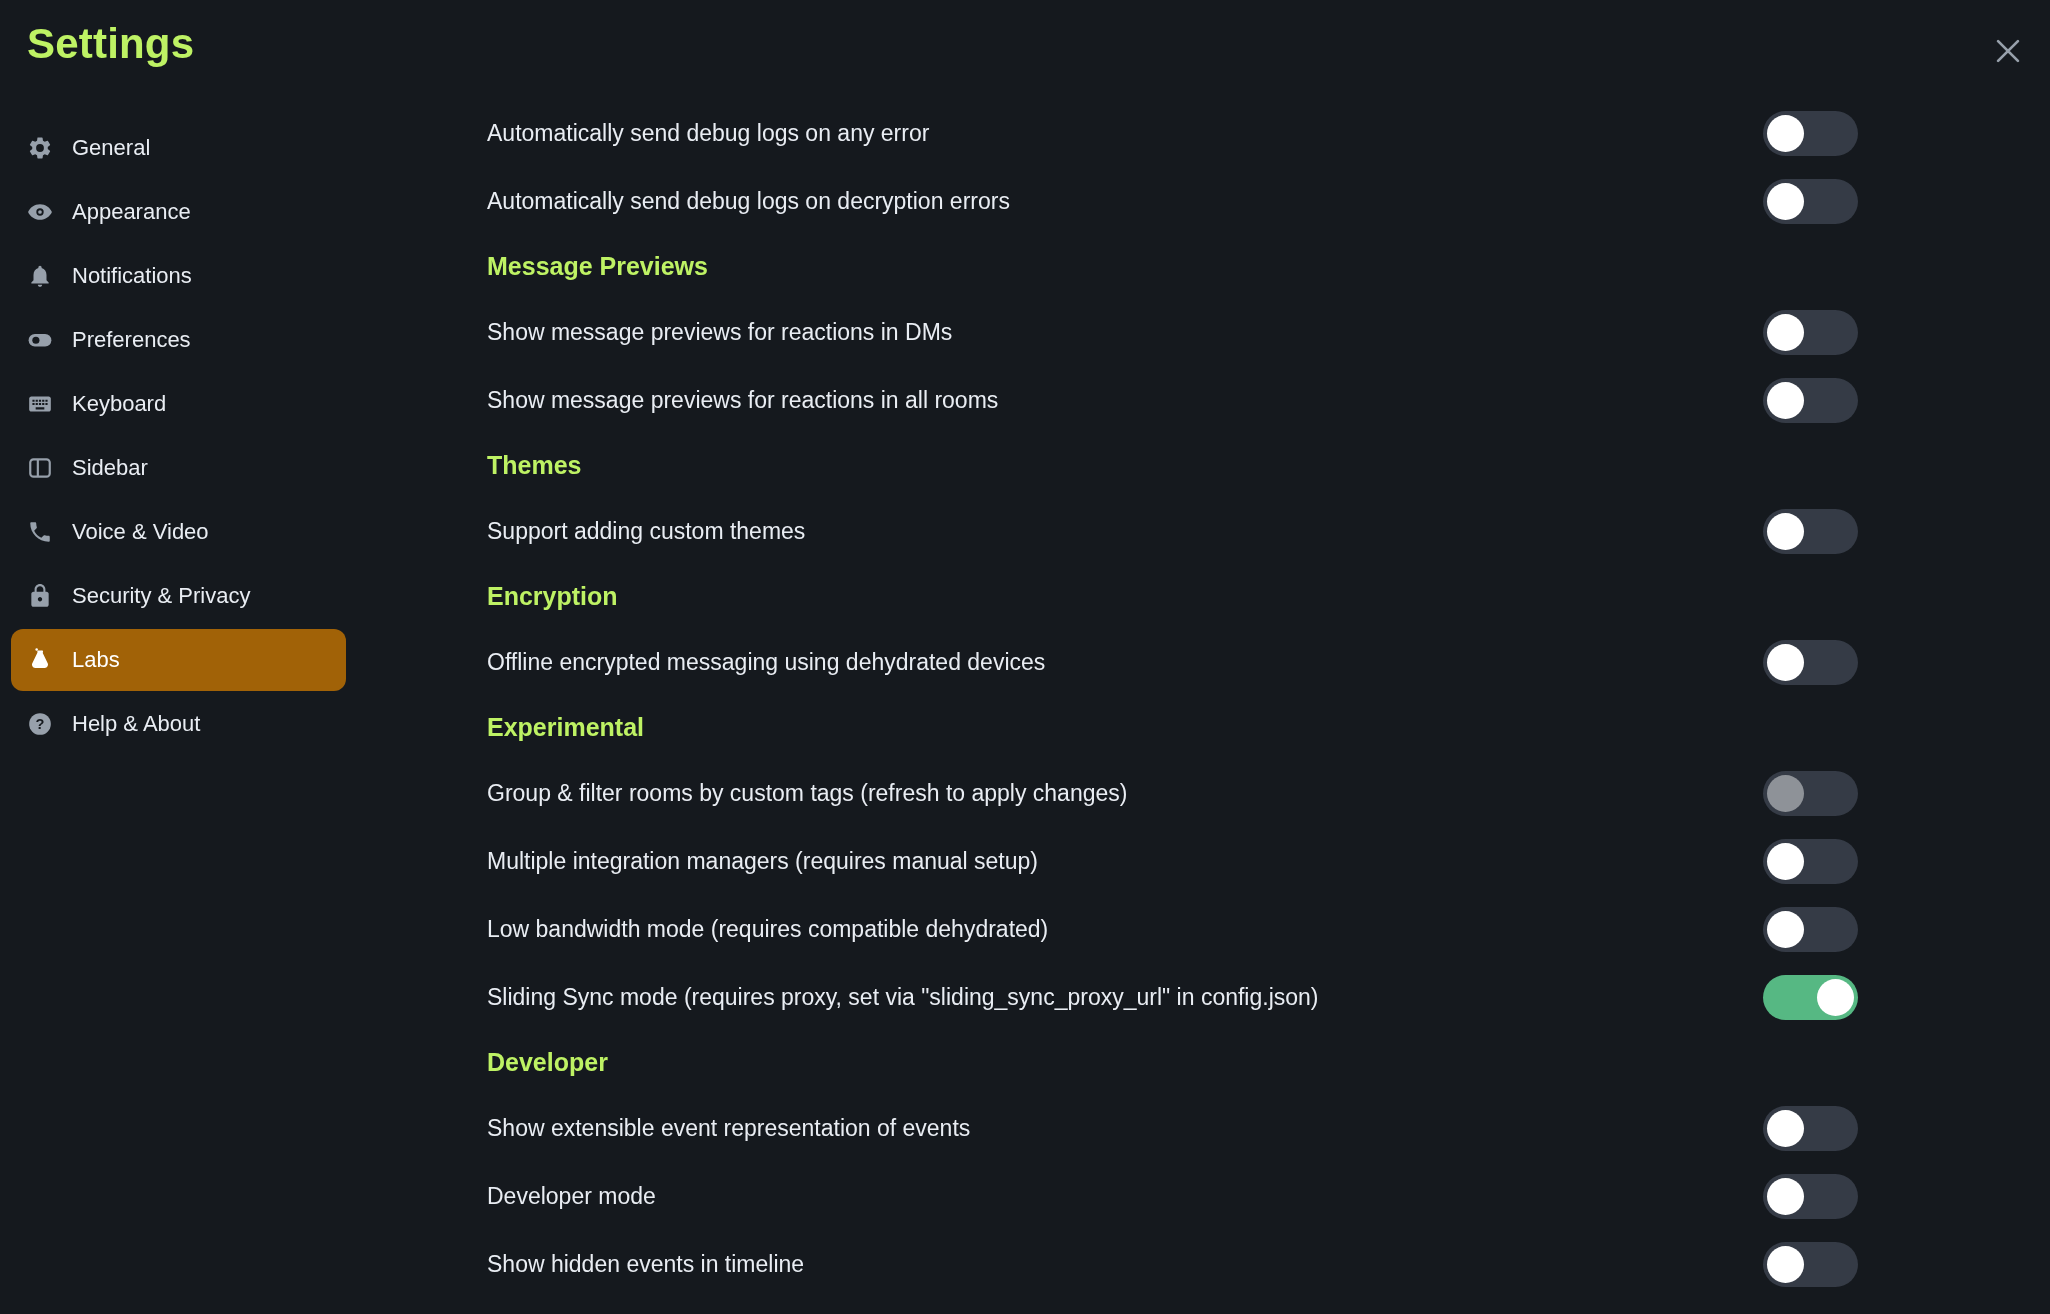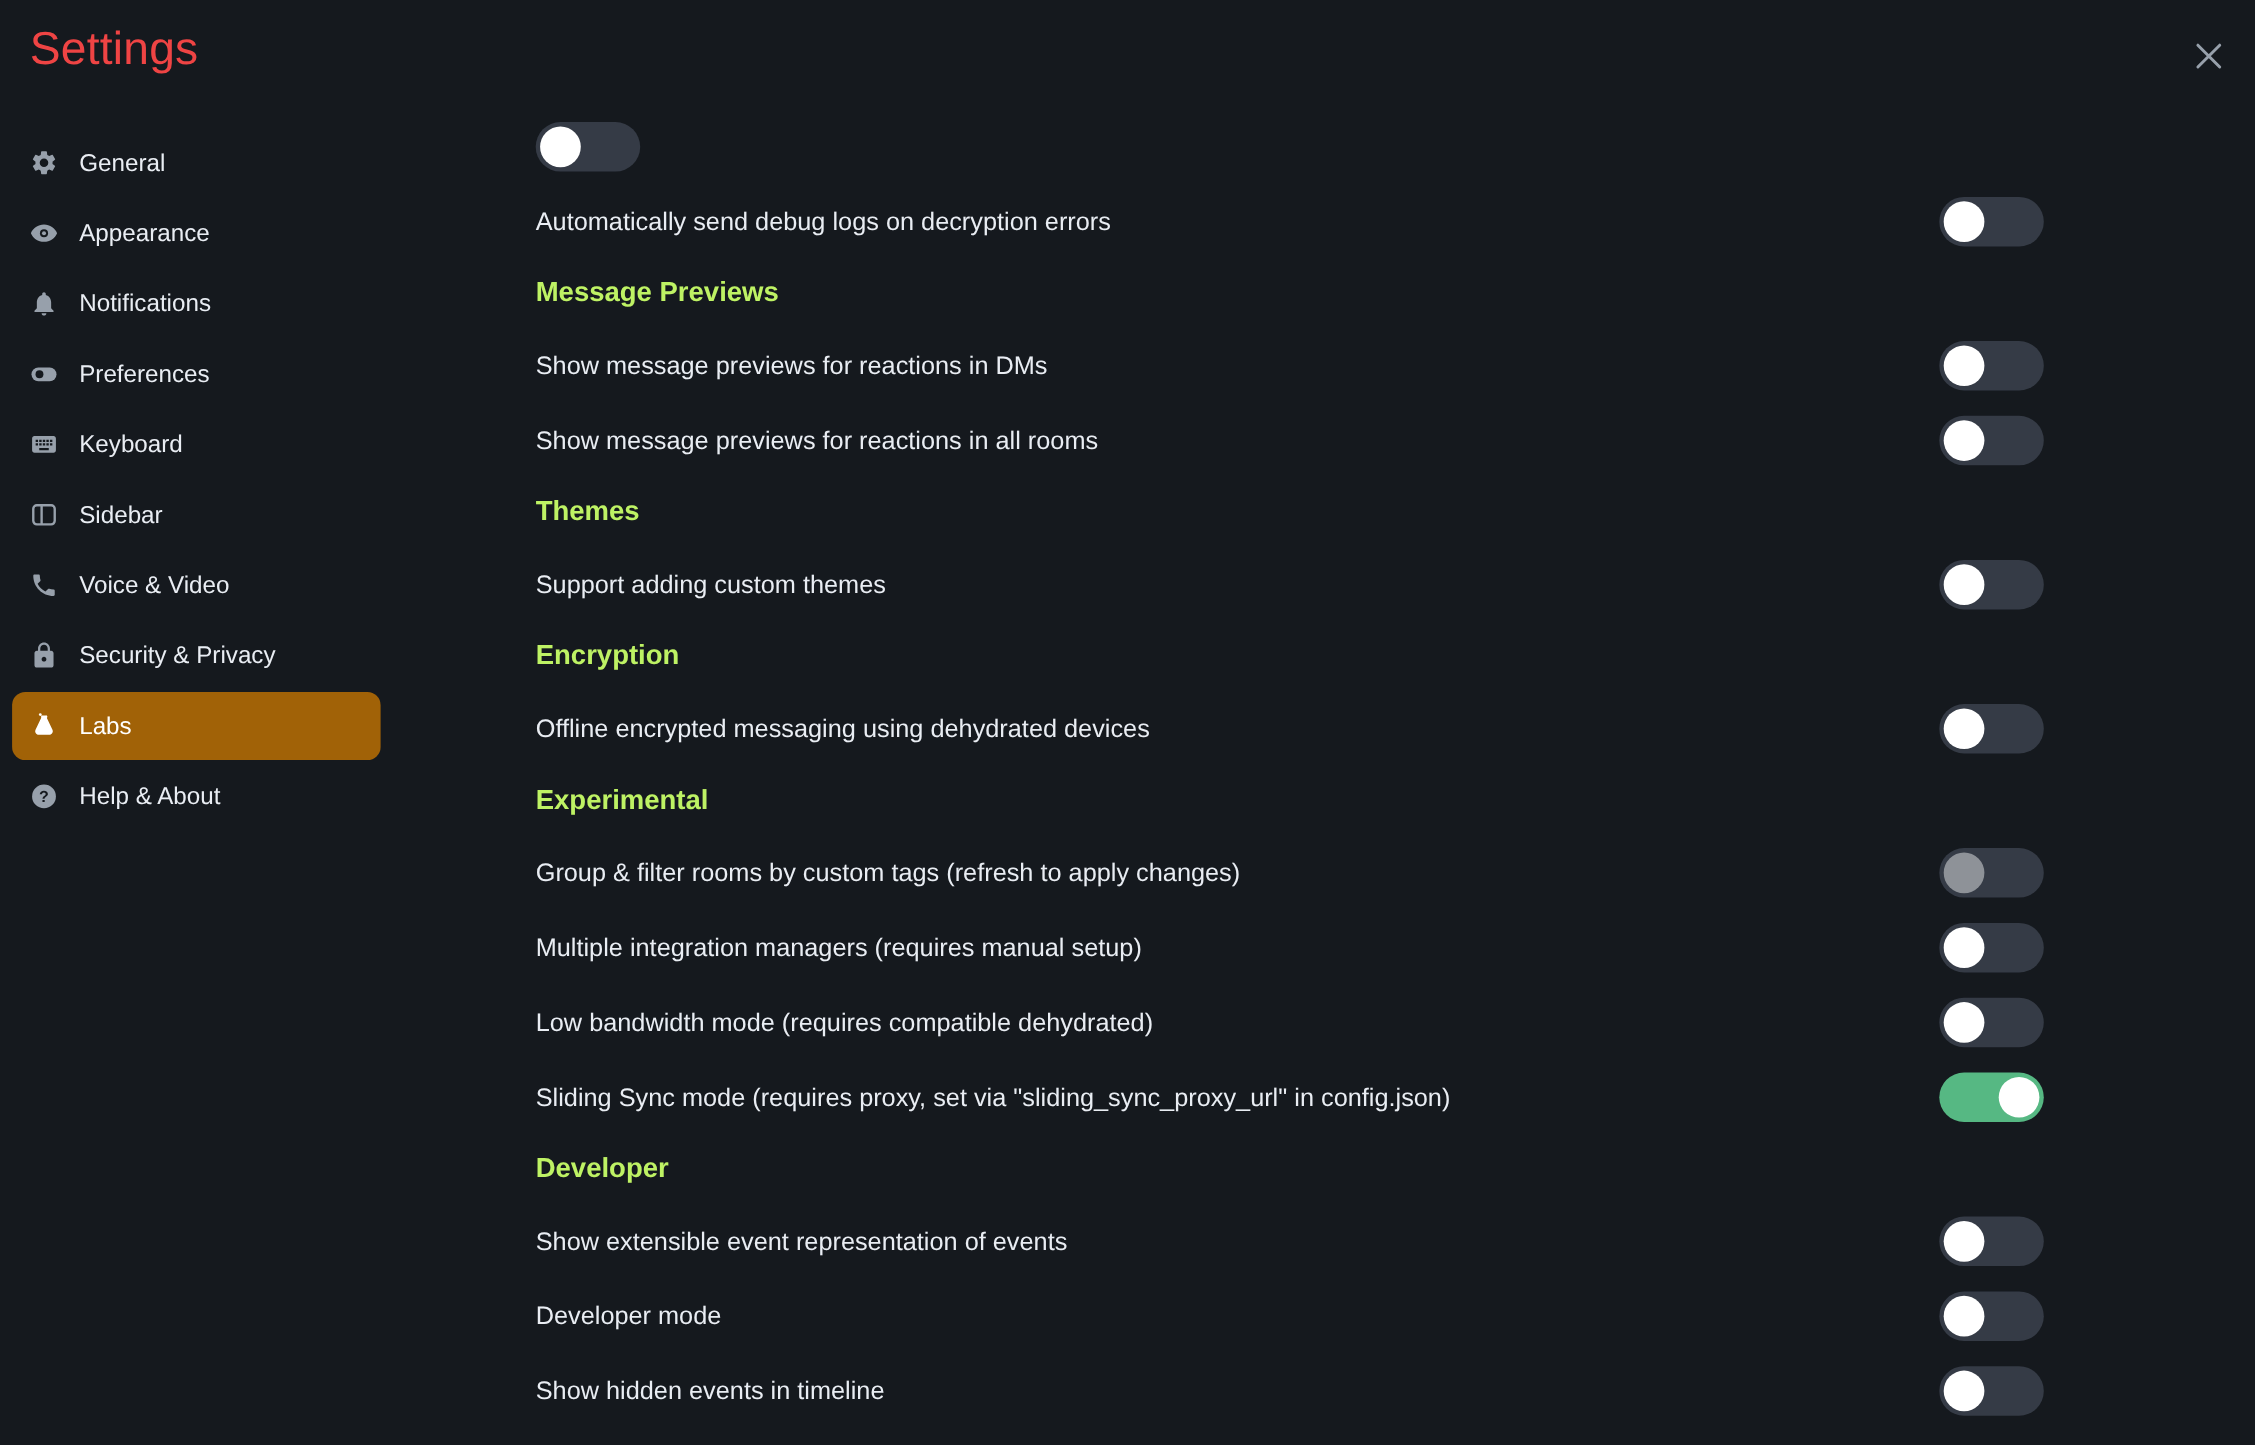--- a/index.html
+++ b/index.html
@@ -5,21 +5,21 @@
   html,body{margin:0;padding:0;}
   body{
     width:2050px;height:1314px;
     background:#15191e;
     color:#e9edf3;
     font-family:"Liberation Sans","DejaVu Sans",sans-serif;
     overflow:hidden;
     position:relative;
   }
   .titlebar{height:84px;position:relative;box-sizing:border-box;padding:18px 0 0 27px;}
-  .titlebar h1{margin:0;font-size:42px;line-height:52px;font-weight:400;color:#ef4444;letter-spacing:.2px;}
+  .titlebar h1{margin:0;font-size:42px;line-height:52px;font-weight:700;color:#bef264;letter-spacing:.2px;}
   .close-btn{
     position:absolute;top:32px;right:22px;width:40px;height:40px;
     background:transparent;border:none;cursor:pointer;
     display:flex;align-items:center;justify-content:center;padding:0;
   }
   .layout{display:flex;height:1230px;}
   .sidebar{width:470px;flex:none;box-sizing:border-box;padding-top:33px;}
   .side-item{
     display:flex;align-items:center;
     height:62px;width:335px;margin:0 0 2px 11px;
@@ -147,20 +147,21 @@
           <svg viewBox="0 0 24 24">
             <circle cx="12" cy="12" r="10" fill="currentColor"></circle>
             <text x="12" y="16.6" text-anchor="middle" font-size="13.5" font-weight="bold" font-family="Liberation Sans, DejaVu Sans, sans-serif" fill="#15191e">?</text>
           </svg>
         </span>
     <span class="side-label">Help &amp; About</span>
   </div>
     </div>
   <div class="main">
       <div class="row">
+    <span class="row-label">Automatically send debug logs on any error</span>
     <span class="toggle">
       <span class="knob"></span>
     </span>
   </div>
       <div class="row">
     <span class="row-label">Automatically send debug logs on decryption errors</span>
     <span class="toggle">
       <span class="knob"></span>
     </span>
   </div>

